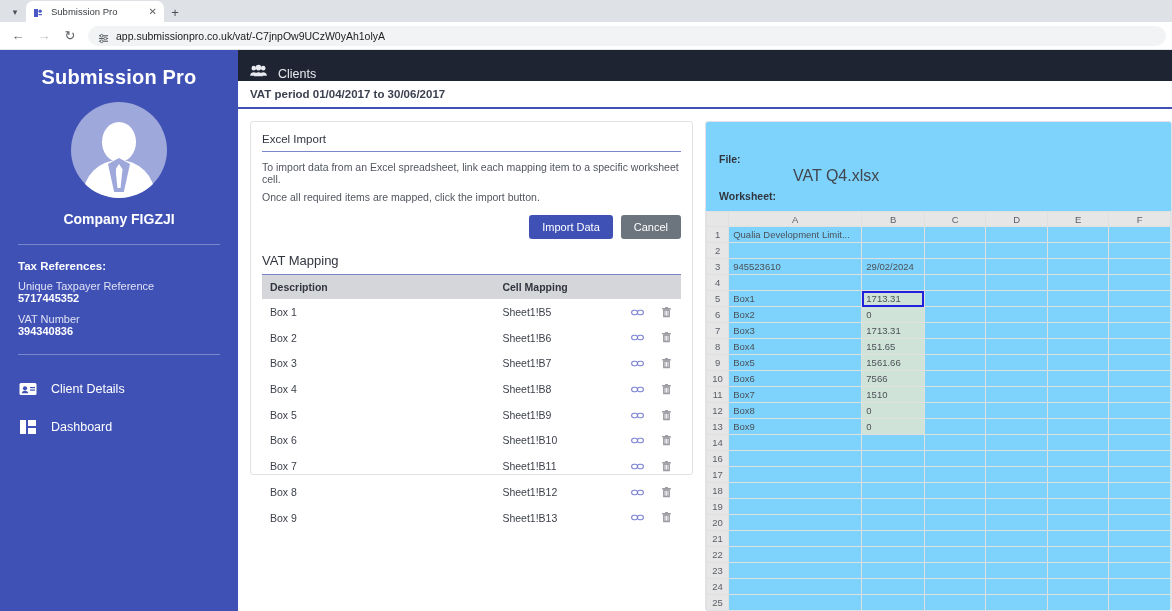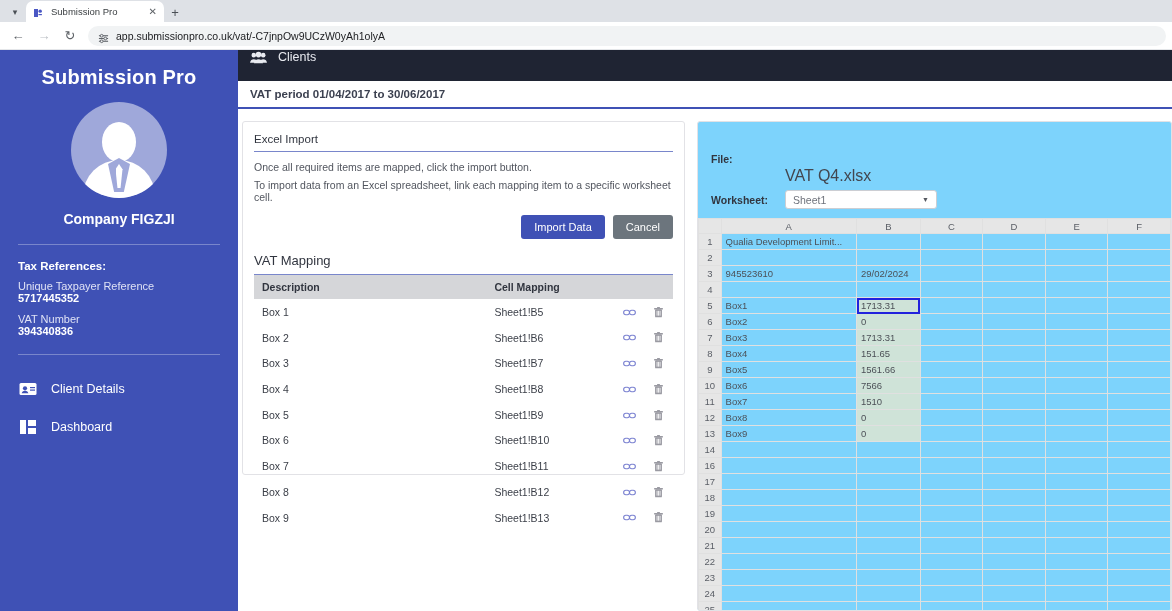--- a/index.html
+++ b/index.html
@@ -103,31 +103,31 @@
   .nav-item {
     display: flex; align-items: center; gap: 13px;
     height: 38px; font-size: 12.5px;
   }
   .nav-icon { width: 20px; height: 20px; flex: 0 0 20px; position: relative; }
 
   
   #main { flex: 1; display: flex; flex-direction: column; background: #fff; min-width: 0; }
   #topbar {
     height: 31px; background: #1f2433; color: #e8eaf0;
-    display: flex; align-items: flex-start; gap: 11px; padding: 0 12px;
+    display: flex; align-items: flex-end; gap: 11px; padding: 0 12px;
   }
   #topbar-title { font-size: 12.5px; }
   #period-bar {
     height: 28px; display: flex; align-items: center; padding: 0 12px;
     font-size: 11.5px; font-weight: bold; color: #3c4150;
     border-bottom: 2px solid #3f51b5; background: #fff;
   }
   #content {
     flex: 1; display: flex; gap: 0; background: #fff;
-    padding: 12px 0 0 4px; min-height: 0;
+    padding: 12px 0 0 12px; min-height: 0;
   }
 
   
   #import-card {
     width: 443px; flex: 0 0 443px; border: 1px solid #e2e2e6;
     border-radius: 3px; padding: 11px 11px 14px; height: 354px;
     background: #fff;
   }
   .card-heading {
     font-size: 11.5px; color: #31353f; padding-bottom: 6px;
@@ -314,22 +314,22 @@
       </span>
       <span id="topbar-title">Clients</span>
     </div>
 
     <div id="period-bar">VAT period 01/04/2017 to 30/06/2017</div>
 
     <div id="content">
 
       <div id="import-card">
         <div class="card-heading">Excel Import</div>
+        <div class="help-line">To import data from an Excel spreadsheet, link each mapping item to a specific worksheet cell.</div>
         <div class="help-line">Once all required items are mapped, click the import button.</div>
-        <div class="help-line">To import data from an Excel spreadsheet, link each mapping item to a specific worksheet cell.</div>
 
         <div id="button-row">
           <button class="btn btn-primary">Import Data</button>
           <button class="btn btn-secondary">Cancel</button>
         </div>
 
         <div id="mapping-heading">VAT Mapping</div>
 
         <table id="mapping-table">
           <thead>
@@ -489,24 +489,20 @@
         </table>
       </div>
 
       <div id="sheet-panel">
         <div class="field-row">
           <span class="field-label">File:</span>
           <span class="field-value">VAT Q4.xlsx</span>
         </div>
         <div class="field-row">
           <span class="field-label">Worksheet:</span>
-          <div id="worksheet-select">
-            <span>Sheet1</span>
-            <span class="caret">▼</span>
-          </div>
         </div>
 
         <div id="grid-wrap">
           <table id="grid">
             <thead>
                 <tr id="grid-head">
                   <th class="rowhead"></th>
                   <th class="c-a">A</th>
                   <th class="c-b">B</th>
                   <th class="c-c">C</th>

